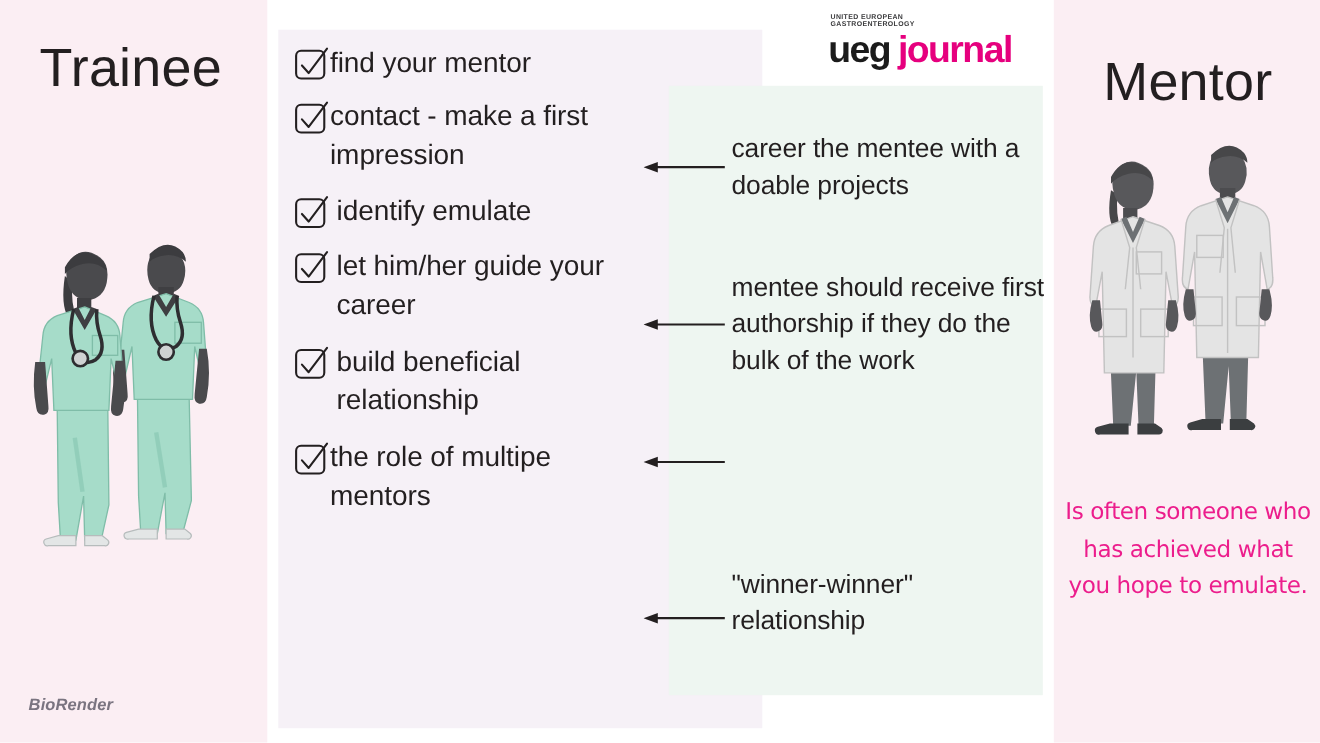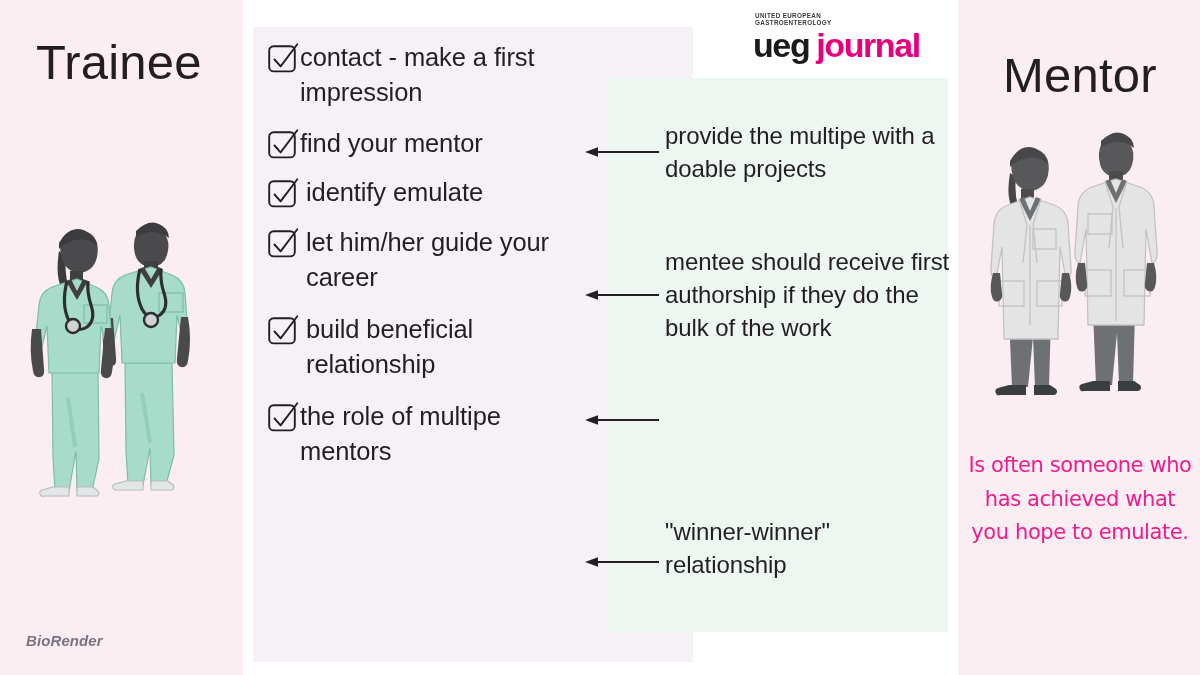--- a/index.html
+++ b/index.html
@@ -121,38 +121,38 @@
       <div>UNITED EUROPEAN</div>
       <div>GASTROENTEROLOGY</div>
     </div>
     <div id="logo-main">
       <span id="logo-ueg">ueg</span><span id="logo-journal">journal</span>
     </div>
   </div>
 
   <div id="checklist">
 
+    <div class="check-item">
+      <span class="cb">
+        <svg width="30" height="30" viewBox="0 0 30 30">
+          <rect x="1.2" y="3.2" width="25.6" height="25.2" rx="4.5" ry="4.5" fill="none" stroke="#231f20" stroke-width="1.9"></rect>
+          <path d="M6.5 16.5 L12.6 23.4 L29.3 1.2" fill="none" stroke="#231f20" stroke-width="1.9" stroke-linecap="round" stroke-linejoin="round"></path>
+        </svg>
+      </span>
+      <span class="check-text">find your mentor</span>
+    </div>
+
     <div class="check-item" style="margin-bottom:16px">
       <span class="cb">
         <svg width="30" height="30" viewBox="0 0 30 30">
           <rect x="1.2" y="3.2" width="25.6" height="25.2" rx="4.5" ry="4.5" fill="none" stroke="#231f20" stroke-width="1.9"></rect>
           <path d="M6.5 16.5 L12.6 23.4 L29.3 1.2" fill="none" stroke="#231f20" stroke-width="1.9" stroke-linecap="round" stroke-linejoin="round"></path>
         </svg>
       </span>
       <span class="check-text">contact - make a first impression</span>
-    </div>
-
-    <div class="check-item">
-      <span class="cb">
-        <svg width="30" height="30" viewBox="0 0 30 30">
-          <rect x="1.2" y="3.2" width="25.6" height="25.2" rx="4.5" ry="4.5" fill="none" stroke="#231f20" stroke-width="1.9"></rect>
-          <path d="M6.5 16.5 L12.6 23.4 L29.3 1.2" fill="none" stroke="#231f20" stroke-width="1.9" stroke-linecap="round" stroke-linejoin="round"></path>
-        </svg>
-      </span>
-      <span class="check-text">find your mentor</span>
     </div>
 
     <div class="check-item" style="margin-bottom:15px">
       <span class="cb">
         <svg width="30" height="30" viewBox="0 0 30 30">
           <rect x="1.2" y="3.2" width="25.6" height="25.2" rx="4.5" ry="4.5" fill="none" stroke="#231f20" stroke-width="1.9"></rect>
           <path d="M6.5 16.5 L12.6 23.4 L29.3 1.2" fill="none" stroke="#231f20" stroke-width="1.9" stroke-linecap="round" stroke-linejoin="round"></path>
         </svg>
       </span>
       <span class="check-text" style="margin-left:6px">identify emulate</span>
@@ -208,21 +208,21 @@
       <path d="M0 7 L13 2.2 L13 11.8 Z" fill="#231f20"></path>
     </svg>
   </div>
   <div class="arrow" id="arrow-3">
     <svg width="74" height="14" viewBox="0 0 74 14">
       <line x1="12" y1="7" x2="74" y2="7" stroke="#231f20" stroke-width="2"></line>
       <path d="M0 7 L13 2.2 L13 11.8 Z" fill="#231f20"></path>
     </svg>
   </div>
 
-  <div class="note" id="note-0">provide the multipe with a doable projects</div>
+  <div class="note" id="note-0">career the mentee with a doable projects</div>
   <div class="note" id="note-1">mentee should receive first authorship if they do the bulk of the work</div>
   <div class="note" id="note-3">"winner-winner" relationship</div>
 
   <div id="mentor-caption">Is often someone who has achieved what you hope to emulate.</div>
 
   <div id="biorender">BioRender</div>
 
   <div class="illus" id="illus-trainees">
     <svg viewBox="0 0 200 322" xmlns="http://www.w3.org/2000/svg">
 

